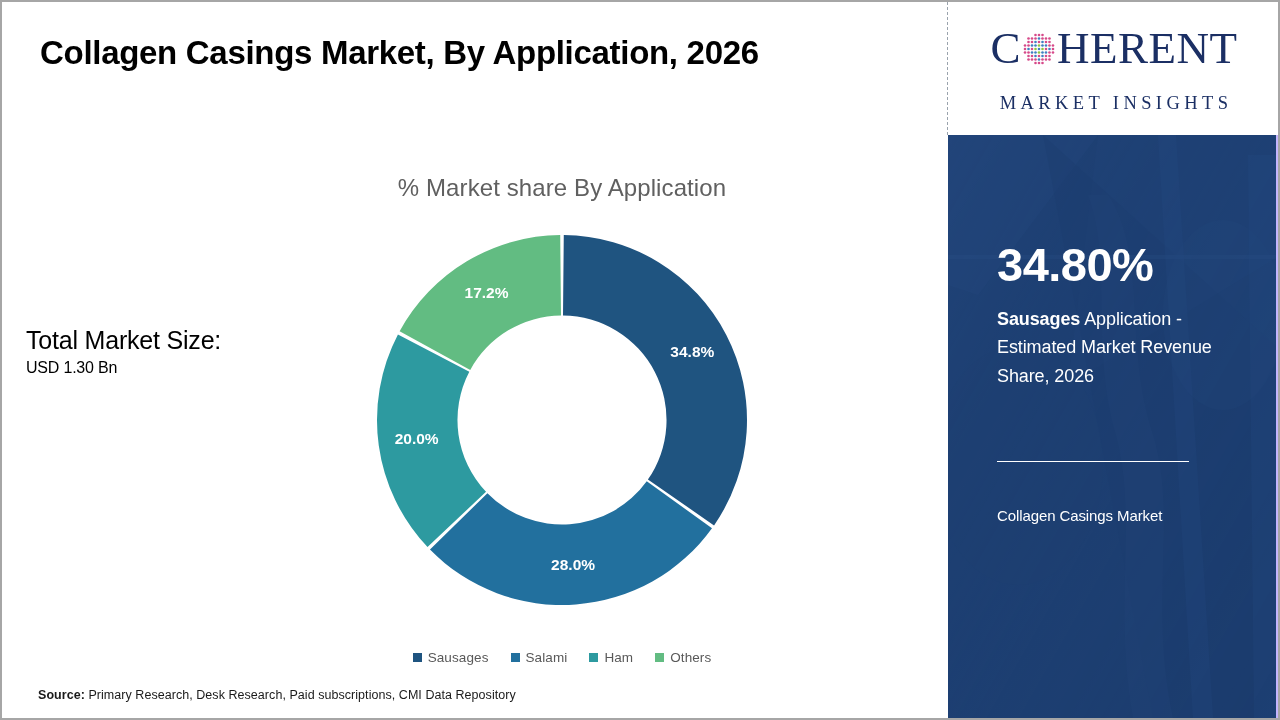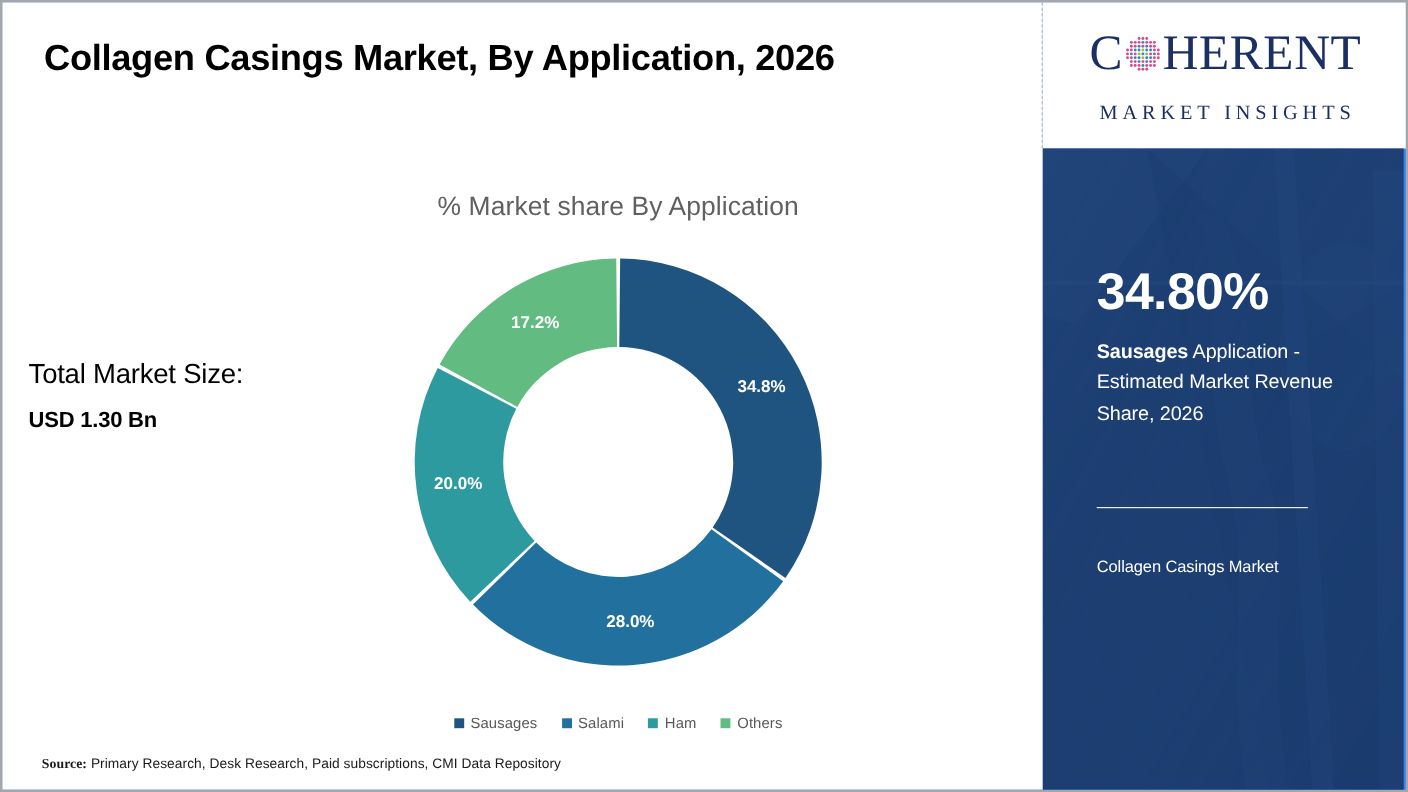--- a/index.html
+++ b/index.html
@@ -9,21 +9,21 @@
     width: 1280px;
     height: 720px;
     background: #ffffff;
     font-family: "Liberation Sans", sans-serif;
   }
 
   #page {
     position: relative;
     width: 1280px;
     height: 720px;
-    background: #3b82f6;
+    background: #c4b5fd;
     border: 2px solid #a6a6a6;
     overflow: hidden;
   }
 
   
 
   #main-area {
     position: absolute;
     left: 0; top: 0;
     width: 946px;
@@ -62,26 +62,25 @@
     top: 322px;
     width: 270px;
   }
   #total-market-label {
     font-size: 25px;
     color: #000000;
     line-height: 1.32;
     letter-spacing: -0.2px;
   }
   #total-market-value {
-    font-size: 20px;
-    font-weight: bold;
+    font-size: 16px;
+    font-weight: normal;
     color: #000000;
     line-height: 1.32;
     letter-spacing: -0.2px;
-    margin-top: 12px;
   }
 
   
   #donut-wrap {
     position: absolute;
     left: 370px;
     top: 228px;
     width: 380px;
     height: 380px;
   }
@@ -128,21 +127,21 @@
   
   #source-line {
     position: absolute;
     left: 36px;
     bottom: 16px;
     font-size: 12.5px;
     color: #1a1a1a;
     letter-spacing: 0.05px;
     white-space: nowrap;
   }
-  #source-line b { font-weight: bold; font-family: Liberation Serif, serif; }
+  #source-line b { font-weight: bold; }
 
   
   #rail-divider {
     position: absolute;
     left: 945px;
     top: 0;
     width: 0;
     height: 133px;
     border-left: 1px dashed #9aa3ad;
   }

